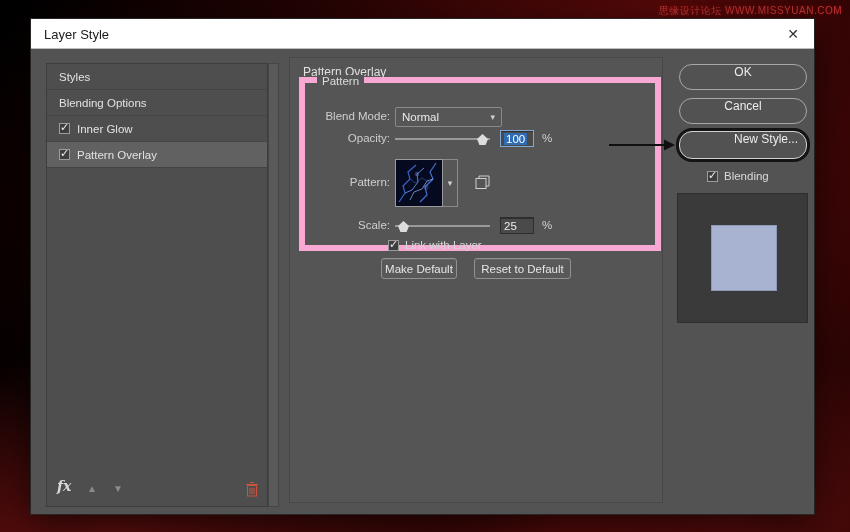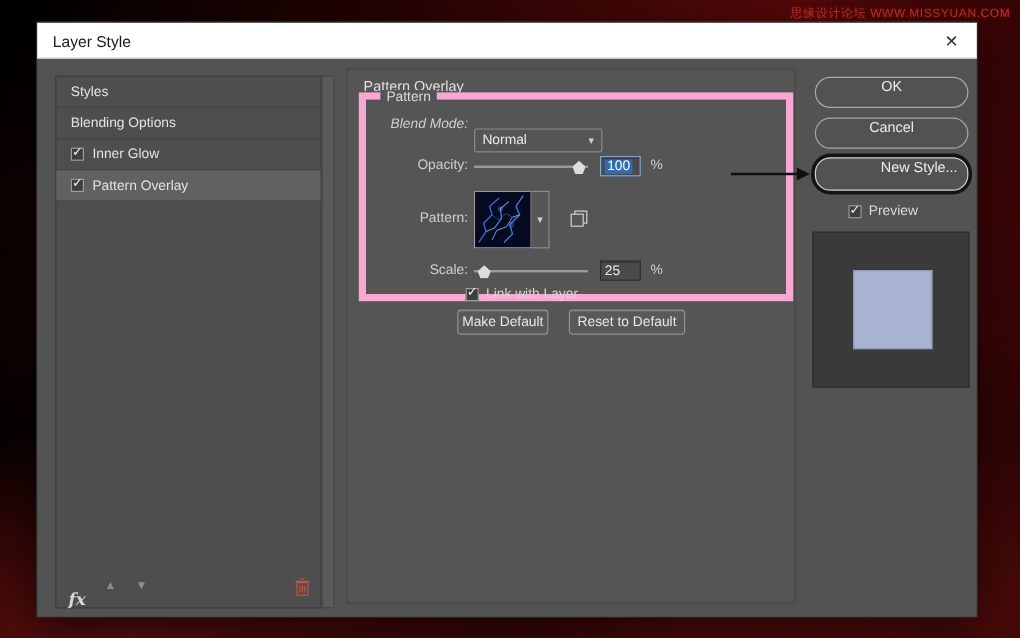--- a/index.html
+++ b/index.html
@@ -25,21 +25,21 @@
   .titlebar { left:0; top:0; width:100%; height:30px; background:#ffffff; border-bottom:1px solid #bdbdbd; }
   .title-text { left:13px; top:8px; color:#1a1a1a; font-size:13px; }
   .close-btn { right:12px; top:6px; width:18px; height:18px; color:#333; font-size:14px; text-align:center; line-height:18px; cursor:default; }
 
   
   .left-panel { left:15px; top:44px; width:222px; height:444px; background:#4e4e4e; border:1px solid #3d3d3d; }
   .style-row { position:absolute; left:0; width:100%; height:26px; border-bottom:1px solid #444; display:flex; align-items:center; padding-left:12px; gap:7px; color:#e2e2e2; font-size:11.5px; }
   .style-row.selected { background:#616161; }
   .scrollbar { left:237px; top:44px; width:11px; height:444px; background:#5a5a5a; border:1px solid #454545; }
   .panel-toolbar { position:absolute; left:0; bottom:4px; width:100%; height:24px; }
-  .fx-glyph { position:absolute; left:10px; top:14px; font-family:"DejaVu Serif", serif; font-style:italic; font-weight:bold; font-size:14px; color:#d8d8d8; }
+  .fx-glyph { position:absolute; left:10px; top:0; font-family:"DejaVu Serif", serif; font-style:italic; font-weight:bold; font-size:14px; color:#d8d8d8; }
   .tb-arrow { position:absolute; top:5px; font-size:10px; color:#8b8b8b; }
   .trash { position:absolute; right:8px; top:3px; }
 
   
   .cb { display:inline-block; width:11px; height:11px; background:#3e3e3e; border:1px solid #9c9c9c; position:relative; flex:0 0 auto; }
   .cb .cb-mark { position:absolute; left:0px; top:-2px; font-size:11px; color:#f0f0f0; line-height:11px; }
 
   
   .page-panel { left:258px; top:38px; width:374px; height:446px; background:#555555; border:1px solid #474747; }
   .section-title { left:272px; top:46px; font-size:12px; color:#e0e0e0; }
@@ -123,21 +123,21 @@
   </div>
 
   <div class="abs scrollbar"></div>
 
   <div class="abs page-panel"></div>
   <div class="abs section-title">Pattern Overlay</div>
 
   <div class="abs group-box">
     <div class="group-legend">Pattern</div>
 
-    <div class="flabel" style="top:15px;font-style:italic;">Blend Mode:</div>
+    <div class="flabel" style="top:27px;">Blend Mode:</div>
     <div class="dropdown">
       <span>Normal</span>
       <span class="dd-arrow">▾</span>
     </div>
 
     <div class="flabel" style="top:49px;">Opacity:</div>
     <div class="slider-track" style="left:90px; top:55px;"></div>
     <div class="slider-handle" style="left:172px; top:51px;"></div>
     <div class="num-input" style="top:47px; border-color:#7fa8d4;">
       <span class="selected-text">100</span>
@@ -204,19 +204,19 @@
     <svg width="66" height="14" viewBox="0 0 66 14">
       <line x1="0" y1="7" x2="55" y2="7" stroke="#101010" stroke-width="2"></line>
       <polygon points="55,1.5 66,7 55,12.5" fill="#101010"></polygon>
     </svg>
   </div>
 
   <div class="abs preview-row">
     <span class="cb">
         <span class="cb-mark">✓</span>
       </span>
-    <span>Preview</span>
+    <span>Blending</span>
   </div>
   <div class="abs preview-swatch">
     <div class="swatch-inner"></div>
   </div>
 
 </div>
 
 </body></html>

